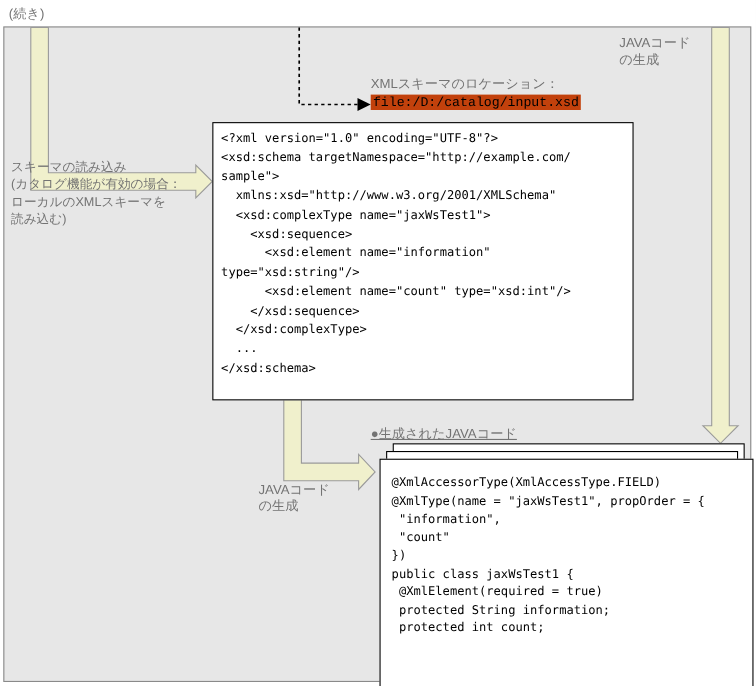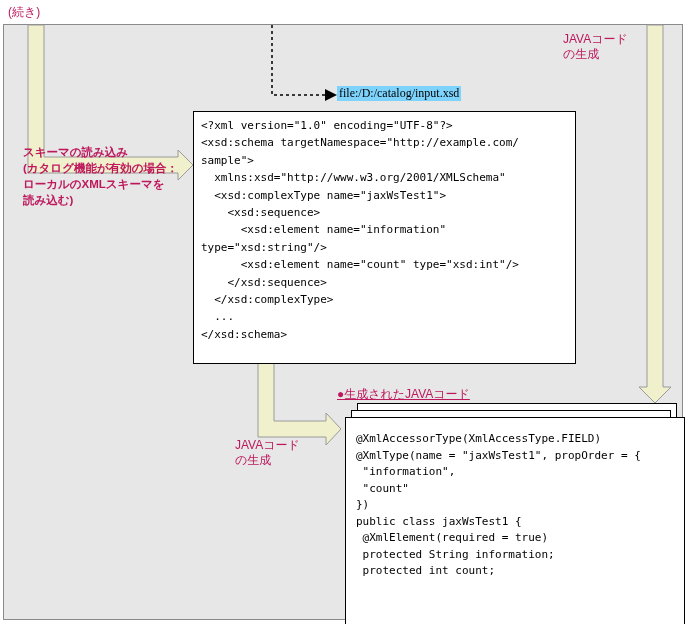--- a/index.html
+++ b/index.html
@@ -1,53 +1,54 @@
 <!DOCTYPE html>
 <html><head>
 <meta charset="utf-8">
 <style>
   html, body { margin: 0; padding: 0; background: #ffffff; }
   body { font-family: "Liberation Sans", "DejaVu Sans", sans-serif; }
   #stage { position: relative; width: 687px; height: 624px; background: #ffffff; overflow: hidden; }
   .panel { position: absolute; left: 3px; top: 24px; width: 678px; height: 594px; background: #e7e7e7; border: 1px solid #8a8a8a; }
   .arrow-layer { position: absolute; left: 0; top: 0; width: 687px; height: 624px; }
-  .lbl { position: absolute; color: #be185d; font-size: 12px; line-height: 15px; }
+  .lbl { position: absolute; color: #737373; font-size: 12px; line-height: 15px; }
   .pre { white-space: pre; }
   .underline { text-decoration: underline; }
   .center { text-align: left; }
   .codebox { position: absolute; background: #ffffff; border: 1px solid #000000; color: #000000;
              font-family: "DejaVu Sans Mono", "Liberation Mono", monospace; font-size: 11px; white-space: pre; }
   #xml-code { left: 193px; top: 111px; width: 367px; height: 241px; padding: 5px 7px; line-height: 17.4px; }
   .sheet { position: absolute; width: 318px; height: 196px; background: #ffffff; border: 1px solid #000000; }
   #sheet-back { left: 357px; top: 403px; }
   #sheet-mid  { left: 351px; top: 410px; }
   #java-code  { left: 345px; top: 417px; width: 318px; height: 194px; padding: 13px 10px; line-height: 16.5px; }
-  #loc-value { position: absolute; left: 337px; top: 86px; background: #7dd3fc; color: #000;
-               font-family: Liberation Serif, serif; font-size: 12px; padding: 0 2px; }
-  #schema-read-label { left: 23px; top: 144px; font-size: 11.5px; line-height: 16px; font-weight: bold; }
+  #loc-value { position: absolute; left: 337px; top: 86px; background: #c2410c; color: #000;
+               font-family: Liberation Mono, monospace; font-size: 12px; padding: 0 2px; }
+  #schema-read-label { left: 10px; top: 144px; font-size: 11.5px; line-height: 16px; }
   #java-gen-right-label { left: 563px; top: 32px; width: 84px; }
   #java-gen-bottom-label { left: 235px; top: 438px; width: 72px; }
 </style>
 </head>
 <body>
 
 <div id="stage">
 
   <div class="lbl" style="left:8px; top:5px;">(続き)</div>
 
   <div class="panel"></div>
 
   <svg class="arrow-layer" width="687" height="624" viewBox="0 0 687 624">
     <polygon points="28,25 44,25 44,157 178,157 178,150 193,165 178,180 178,173 28,173" fill="#f0f0cc" stroke="#9a9a9a" stroke-width="1"></polygon>
     <polygon points="647,25 663,25 663,387 671,387 655,403 639,387 647,387" fill="#f0f0cc" stroke="#9a9a9a" stroke-width="1"></polygon>
     <polygon points="258,353 274,353 274,421 326,421 326,413 341,429 326,445 326,437 258,437" fill="#f0f0cc" stroke="#9a9a9a" stroke-width="1"></polygon>
     <polyline points="272,25 272,95 325,95" fill="none" stroke="#000000" stroke-width="1.5" stroke-dasharray="3,3"></polyline>
     <polygon points="325,89 337,95 325,101" fill="#000000"></polygon>
   </svg>
 
+  <div class="lbl" style="left:337px; top:69px;">XMLスキーマのロケーション：</div>
 
   <div id="loc-value">file:/D:/catalog/input.xsd</div>
 
   <div class="lbl underline" style="left:202px; top:113px;">●XMLスキーマ</div>
 
   <div id="xml-code" class="codebox">&lt;?xml version="1.0" encoding="UTF-8"?&gt;
 &lt;xsd:schema targetNamespace="http://example.com/
 sample"&gt;
   xmlns:xsd="http://www.w3.org/2001/XMLSchema"
   &lt;xsd:complexType name="jaxWsTest1"&gt;

